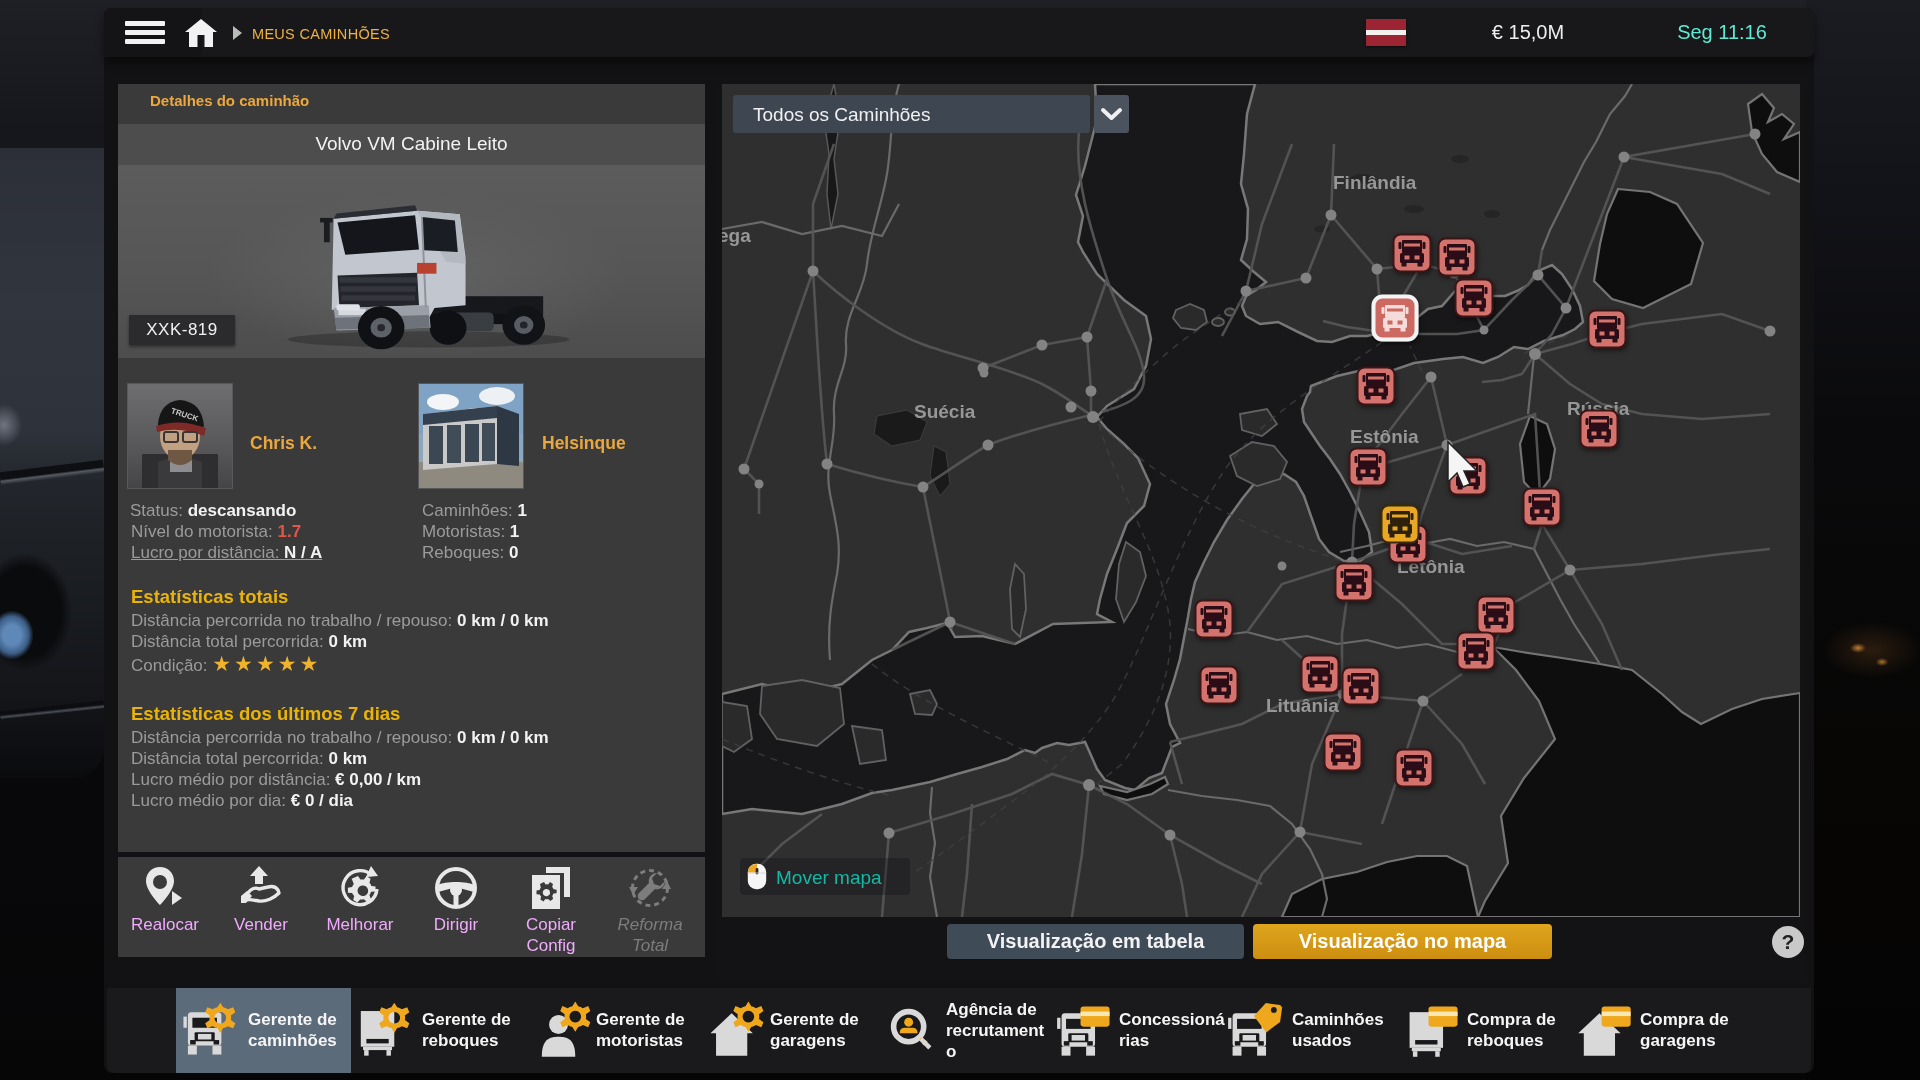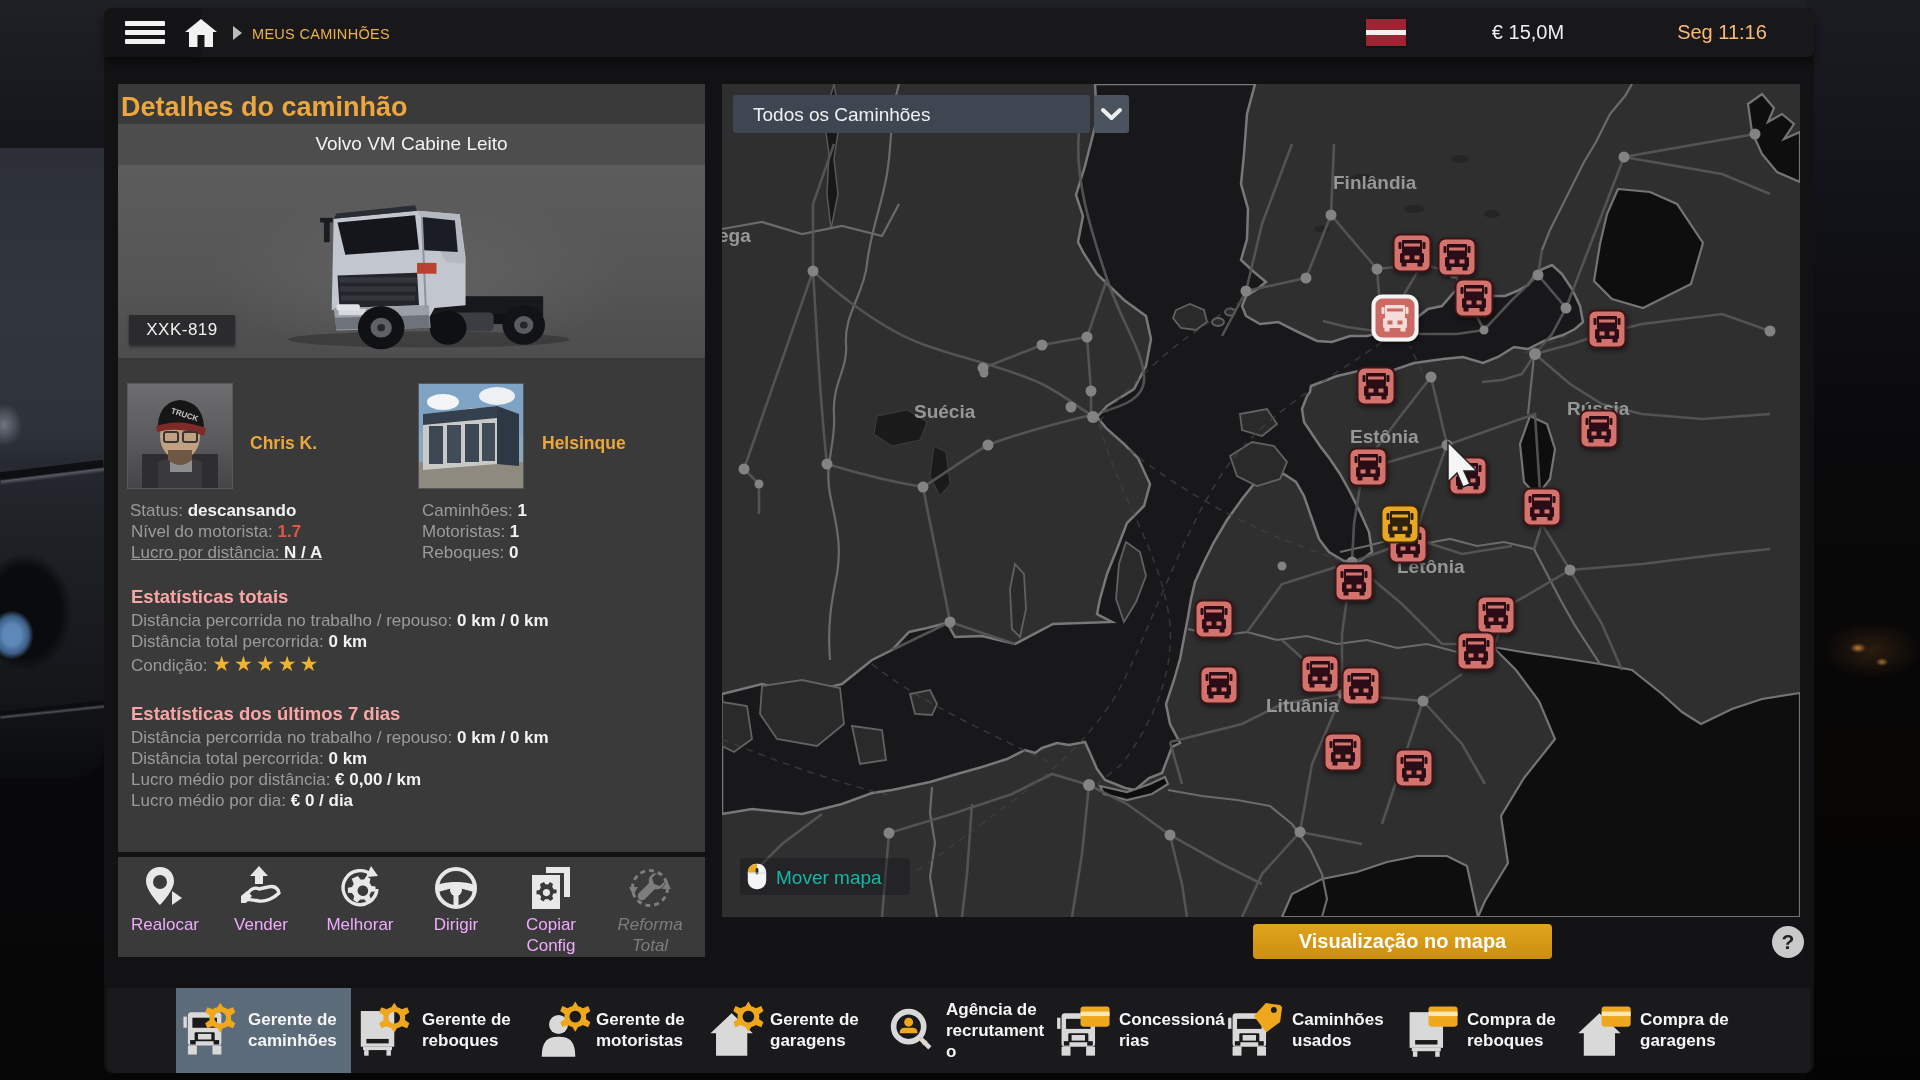--- a/index.html
+++ b/index.html
@@ -24,40 +24,40 @@
 
 #topbar { position:absolute; left:0; top:0; width:1710px; height:49px; background:#18181a; border-radius:8px 8px 6px 6px; box-shadow:0 6px 8px rgba(0,0,0,0.45); }
 #topbar .burger { position:absolute; left:21px; top:13px; width:40px; height:23px; }
 #topbar .burger i { position:absolute; left:0; width:40px; height:5px; background:#f2f2f2; border-radius:1px; }
 #topbar .home { position:absolute; left:81px; top:11px; }
 #topbar .crumbarrow { position:absolute; left:129px; top:18px; width:0; height:0; border-left:9px solid #b9bdb9; border-top:7px solid transparent; border-bottom:7px solid transparent; }
 #topbar .crumb { position:absolute; left:148px; top:18px; font-size:14.5px; font-weight:normal; letter-spacing:0.3px; color:#edb144; }
 #topbar .flag { position:absolute; left:1262px; top:11px; width:40px; height:27px; background:#9d2433; box-shadow:0 1px 2px rgba(0,0,0,0.5); }
 #topbar .flag i { position:absolute; left:0; top:11px; width:40px; height:5px; background:#f5f0ee; }
 #topbar .money { position:absolute; left:1359px; top:13px; width:130px; text-align:center; font-size:20px; color:#eceef0; }
-#topbar .time { position:absolute; left:1553px; top:13px; width:130px; text-align:center; font-size:20px; color:#fdba74; }
+#topbar .time { position:absolute; left:1553px; top:13px; width:130px; text-align:center; font-size:20px; color:#5eead4; }
 
 #lpanel { position:absolute; left:14px; top:76px; width:587px; height:895px; }
 #lpanel .sect { position:absolute; left:0; width:587px; background:#3a3a3b; }
 #lp-head { top:0; height:40px; }
-#lp-head span { position:absolute; left:3px; top:8px; font-size:27px; font-weight:bold; color:#eda73c; }
+#lp-head span { position:absolute; left:32px; top:8px; font-size:15px; font-weight:bold; color:#eda73c; }
 #lp-title { top:40px; height:41px; background:#4d4d4e !important; }
 #lp-title span { display:block; text-align:center; margin-top:9px; font-size:19px; color:#f2f2f2; }
 #lp-truck { top:81px; height:193px; background:radial-gradient(300px 120px at 300px 110px, #626263 0%, rgba(90,90,91,0) 70%), linear-gradient(180deg,#5c5c5d 0%, #565657 55%, #4d4d4e 100%) !important; }
 #lp-plate { position:absolute; left:11px; top:150px; width:106px; height:30px; background:#2b2b2d; box-shadow:0 2px 3px rgba(0,0,0,0.4); }
 #lp-plate span { display:block; text-align:center; margin-top:5px; font-size:17px; color:#f0f0f0; letter-spacing:0.5px; }
 #lp-info { top:274px; height:494px; }
 #lp-btns { top:773px; height:100px; background:#3a3a3b; }
 
 .photo { position:absolute; width:106px; height:106px; border:1px solid #58585a; }
 .ylabel { position:absolute; font-size:17.5px; font-weight:bold; color:#e9a73d; }
 .row { position:absolute; font-size:17px; color:#9b9b9b; white-space:nowrap; }
 .row b { color:#f2f2f2; font-weight:bold; }
 .row b.red { color:#e05647; }
-.yhead { position:absolute; font-size:18.5px; font-weight:bold; color:#fca5a5; }
+.yhead { position:absolute; font-size:18.5px; font-weight:bold; color:#eab308; }
 .stars { color:#f0b32c; font-size:21px; letter-spacing:3px; }
 
 .abtn { position:absolute; top:8px; width:90px; text-align:center; }
 .abtn svg { display:block; margin:0 auto; }
 .abtn .lbl { margin-top:3px; font-size:17px; color:#f0abfc; line-height:21px; }
 .abtn.dis .lbl { color:#7d7d7d; }
 </style>
 </head>
 <body>
 <div id="stage">
@@ -458,20 +458,21 @@
 <svg style="position:absolute; left:7px; top:5px;" width="20" height="27" viewBox="0 0 20 27">
             <rect x="0.8" y="0.8" width="18.4" height="25.4" rx="8.5" fill="#f5f5f5"></rect>
             <path d="M10 0.8 A 9.2 8.5 0 0 0 0.8 9.5 L10 9.5 Z" fill="#efa81e"></path>
             <rect x="8.6" y="5" width="2.8" height="6.5" rx="1.4" fill="#2a2a2a"></rect>
             <path d="M0.8 10 L19.2 10" stroke="#d0d0d0" stroke-width="0.8"></path>
           </svg>
 <span style="position:absolute; left:36px; top:9px; font-size:19px; color:#14b8a6;">Mover mapa</span>
         </div>
 </div>
 
+<div style="position:absolute; left:843px; top:916px; width:297px; height:35px; background:#3f4b57; border-radius:4px; text-align:center; line-height:35px; font-size:20px; font-weight:bold; color:#f2f2f4;">Visualização em tabela</div>
 <div style="position:absolute; left:1149px; top:916px; width:299px; height:35px; background:linear-gradient(180deg,#dfa51d,#cc8e10); border-radius:4px; text-align:center; line-height:35px; font-size:20px; font-weight:bold; color:#fdfdfd;">Visualização no mapa</div>
 <div style="position:absolute; left:1668px; top:918px; width:32px; height:32px; background:#c9c9c9; border-radius:50%; text-align:center; line-height:32px; font-size:21px; font-weight:bold; color:#222;">?</div>
 <style>
 #navbar { position:absolute; left:3px; top:980px; width:1704px; height:85px; background:#1a1a1d; border-radius:0 0 7px 7px; }
 #navbar .nsel { position:absolute; left:69px; top:0; width:175px; height:85px; background:#5c6b7a; }
 #navbar .nico { position:absolute; top:13px; }
 #navbar .ntxt { position:absolute; font-size:17px; font-weight:700; color:#f5f5f5; line-height:21px; }
 </style>
 <div id="navbar">
 <svg width="0" height="0" style="position:absolute">

